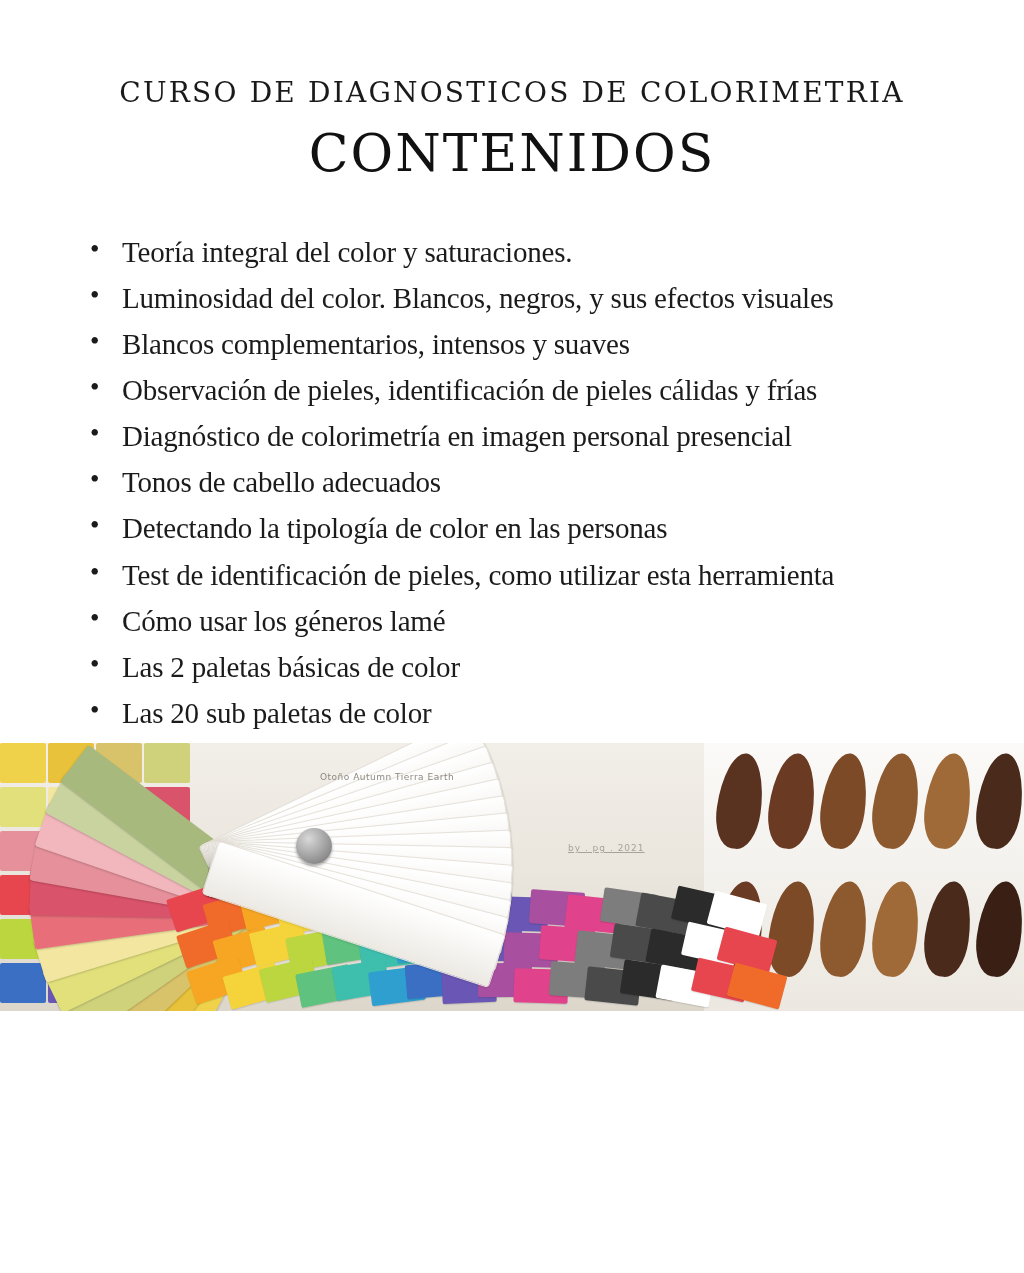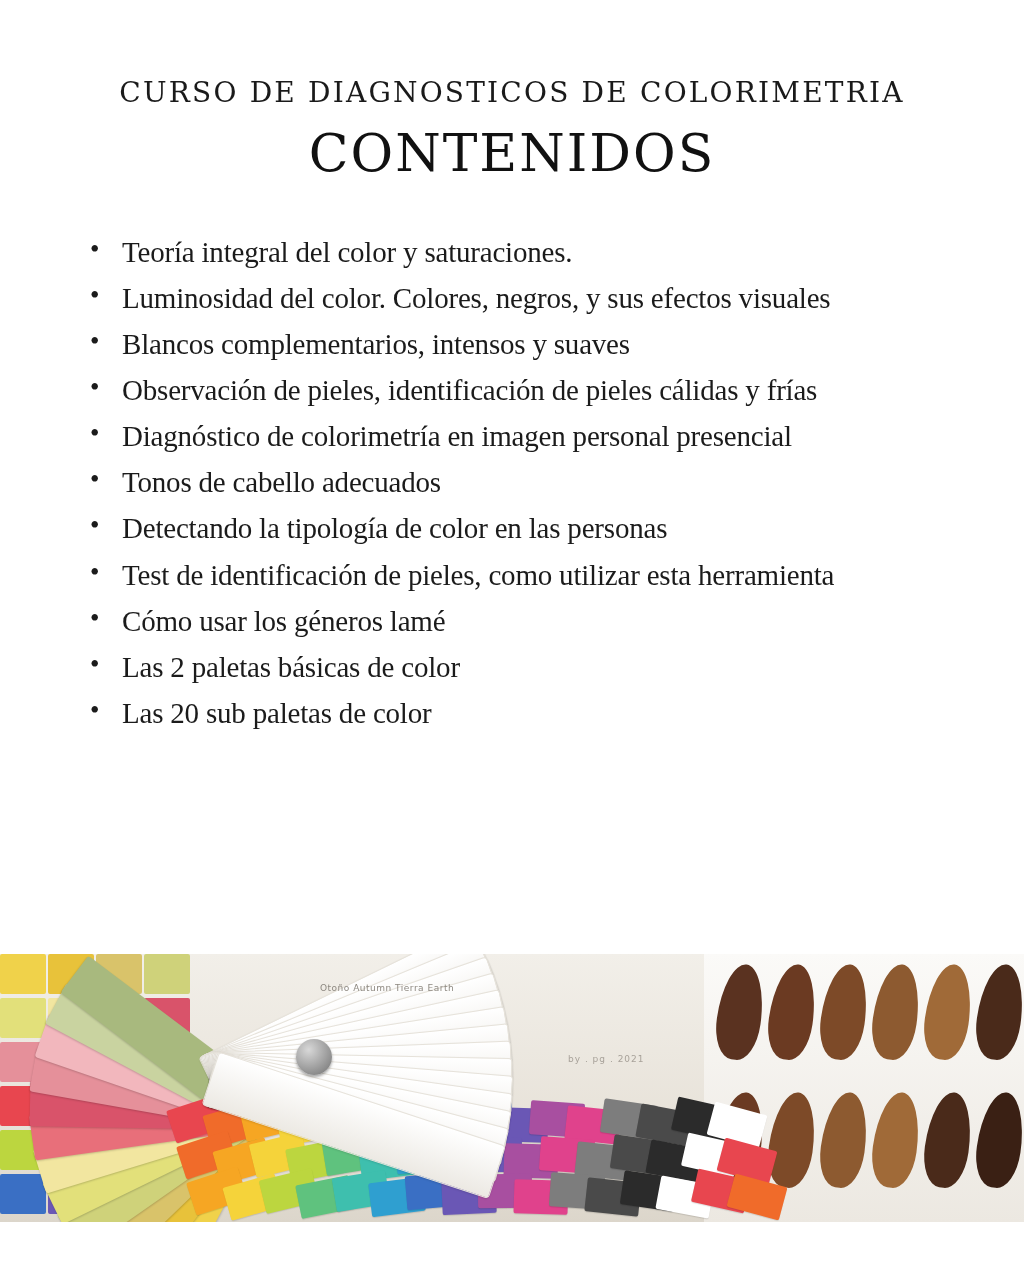--- a/index.html
+++ b/index.html
@@ -11,21 +11,21 @@
     width: 1024px;
     height: 1273px;
     overflow: hidden;
     font-family: "DejaVu Sans", sans-serif;
     color: #111111;
     position: relative;
   }
 
   .page {
     width: 1024px;
-    height: 1222px;
+    height: 1011px;
     position: relative;
     background: #ffffff;
     display: flex;
     flex-direction: column;
   }
 
   .text-area {
     padding: 78px 60px 0 60px;
     flex: 0 0 auto;
   }
@@ -173,20 +173,21 @@
   }
 
   .tiny-label {
     position: absolute;
     left: 568px;
     top: 100px;
     font-size: 9px;
     color: #a8a29a;
     letter-spacing: 1px;
     z-index: 45;
+    text-decoration: underline;
   }
 
   
   .spread {
     position: absolute;
     left: 170px;
     bottom: -30px;
     width: 620px;
     height: 150px;
   }
@@ -233,21 +234,21 @@
 <body>
 
 <div class="page">
 
   <div class="text-area">
     <div class="kicker">CURSO DE DIAGNOSTICOS DE COLORIMETRIA</div>
     <div class="title">CONTENIDOS</div>
 
     <ul class="content-list">
       <li>Teoría integral del color y saturaciones.</li>
-      <li>Luminosidad del color. Colores, negros, y sus efectos visuales</li>
+      <li>Luminosidad del color. Blancos, negros, y sus efectos visuales</li>
       <li>Blancos complementarios, intensos y suaves</li>
       <li>Observación de pieles, identificación de pieles cálidas y frías</li>
       <li>Diagnóstico de colorimetría en imagen personal presencial</li>
       <li>Tonos de cabello adecuados</li>
       <li>Detectando la tipología de color en las personas</li>
       <li>Test de identificación de pieles, como utilizar esta herramienta</li>
       <li>Cómo usar los géneros lamé</li>
       <li>Las 2 paletas básicas de color</li>
       <li>Las 20 sub paletas de color</li>
     </ul>

